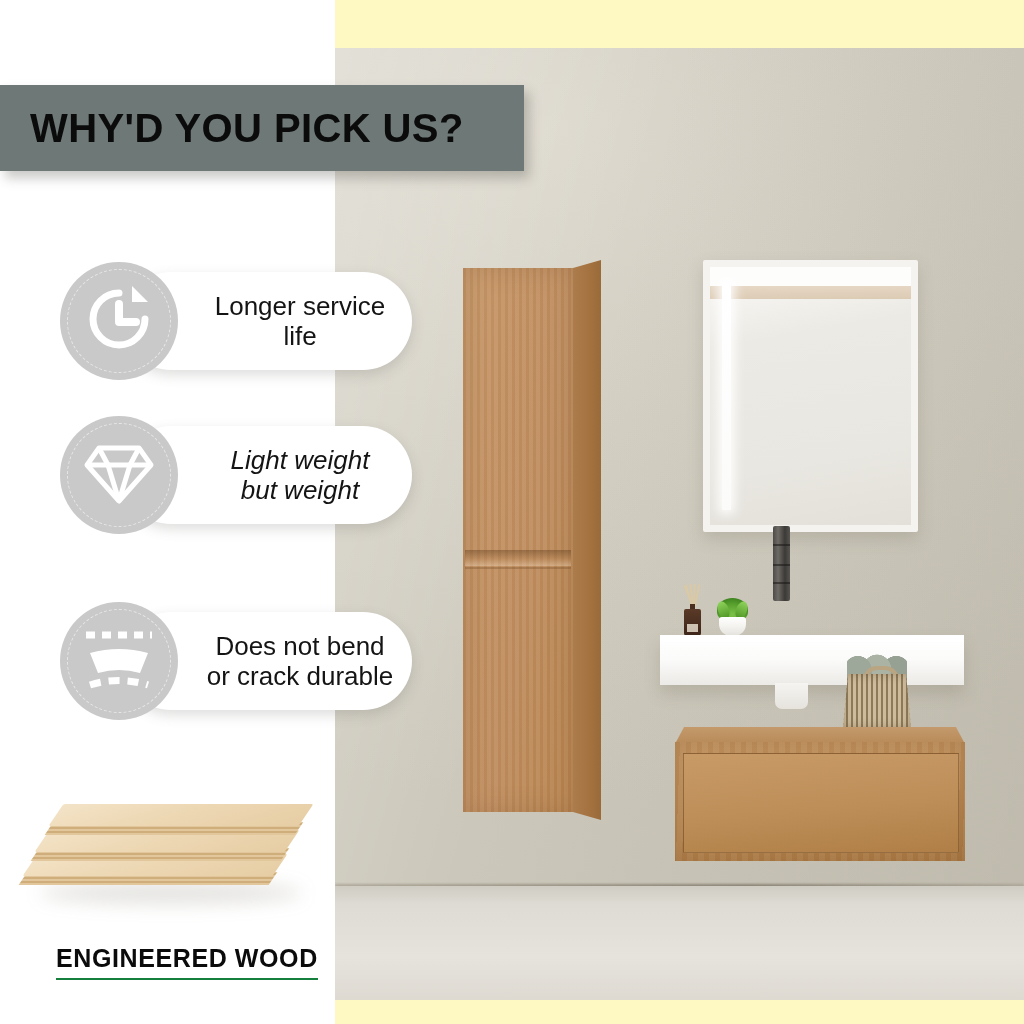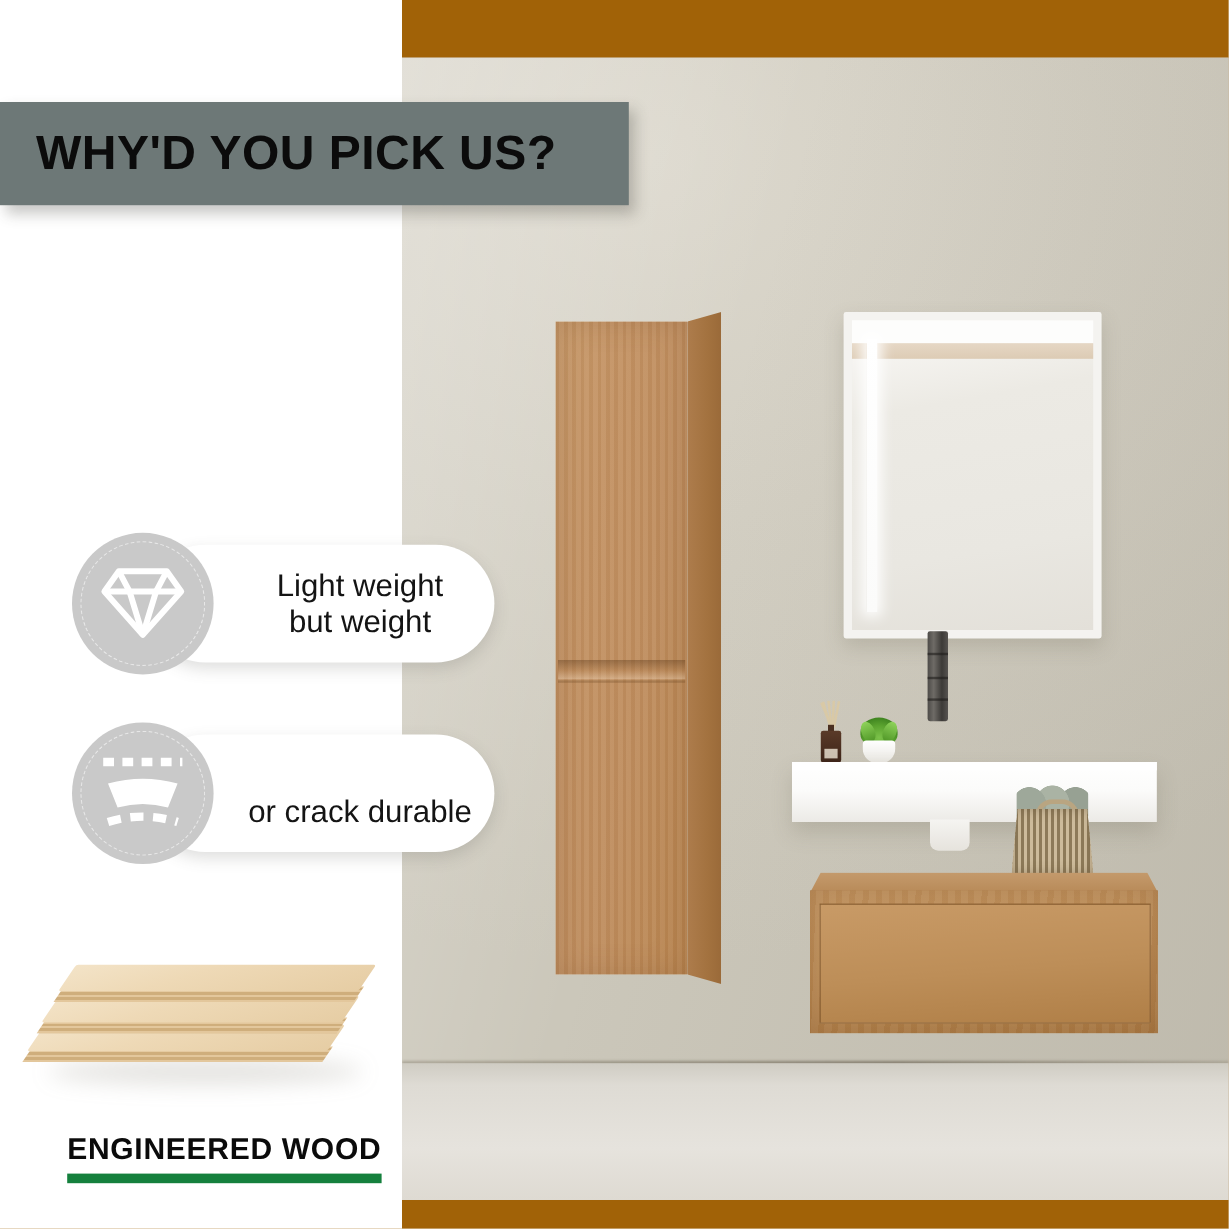--- a/index.html
+++ b/index.html
@@ -1,21 +1,21 @@
 <!DOCTYPE html>
 <html><head>
 <meta charset="utf-8">
 <style>
   html,body{margin:0;padding:0;}
   body{
     width:1024px;height:1024px;overflow:hidden;background:#ffffff;
     font-family:"Liberation Sans", sans-serif;
     -webkit-font-smoothing:antialiased;
   }
-  .canvas{position:relative;width:1024px;height:1024px;background:#a16207;}
+  .canvas{position:relative;width:1024px;height:1024px;background:#fef9c3;}
 
   
   .photo{
     position:absolute;left:335px;top:48px;width:689px;height:952px;
     overflow:hidden;background:#d2cec2;
   }
   .wall{
     position:absolute;left:0;top:0;width:100%;height:838px;
     background:
       radial-gradient(120% 80% at 30% 10%, #dcd8cd 0%, #d3cfc3 45%, #cbc7ba 100%);
@@ -190,21 +190,21 @@
     box-shadow:5px 7px 11px rgba(60,60,55,.28);
     display:flex;align-items:center;
   }
   .banner-title{
     margin-left:30px;color:#0b0b0b;font-size:40px;font-weight:bold;
     letter-spacing:.4px;line-height:1;white-space:nowrap;
   }
 
   
   .feature{position:absolute;left:60px;width:352px;height:118px;}
-  .f1{top:262px;} .f2{top:444px;} .f3{top:602px;}
+  .f1{top:262px;} .f2{top:416px;font-style:italic;} .f3{top:602px;}
 
   .pill{
     position:absolute;left:62px;top:10px;width:290px;height:98px;
     background:#ffffff;border-radius:49px;
     box-shadow:0 5px 13px rgba(90,90,85,.20);
     display:flex;align-items:center;justify-content:center;
     padding-left:72px;box-sizing:border-box;
   }
   .pill-text{
     color:#141414;font-size:26px;line-height:1.16;text-align:center;
@@ -237,21 +237,21 @@
   .b3{left:0;top:64px;} .b2{left:12px;top:40px;} .b1{left:26px;top:14px;}
   .ply-shadow{
     position:absolute;left:10px;top:92px;width:262px;height:22px;
     background:rgba(120,115,100,.20);filter:blur(9px);border-radius:50%;
   }
 
   
   .ew-label{
     position:absolute;left:56px;top:944px;
     color:#0b0b0b;font-size:25px;font-weight:bold;letter-spacing:.6px;
-    padding-bottom:5px;border-bottom:8px solid #15803d;
+    padding-bottom:5px;border-bottom:2px solid #15803d;
   }
 </style>
 </head>
 <body>
 
 <div class="canvas">
 
   <div class="photo">
     <div class="wall"></div>
     <div class="wall-shade"></div>
@@ -316,20 +316,37 @@
       </div>
     </div>
   </div>
 
   <div class="left-panel"></div>
 
   <div class="banner">
     <div class="banner-title">WHY'D YOU PICK US?</div>
   </div>
 
+  <div class="feature f1">
+    <div class="pill">
+      <div class="pill-text">
+        <span>Longer service</span><br>
+        <span>life</span>
+      </div>
+    </div>
+    <div class="badge">
+      <span>
+        <svg width="74" height="74" viewBox="0 0 74 74">
+          <path d="M37 11 A26 26 0 1 0 63 37" fill="none" stroke="#ffffff" stroke-width="7" stroke-linecap="round"></path>
+          <path d="M50 4 L50 20 L66 20 Z" fill="#ffffff"></path>
+          <path d="M37 22 L37 40 L54 40" fill="none" stroke="#ffffff" stroke-width="8" stroke-linecap="round" stroke-linejoin="round"></path>
+        </svg>
+      </span>
+    </div>
+  </div>
 
   <div class="feature f2">
     <div class="pill">
       <div class="pill-text">
         <span>Light weight</span><br>
         <span>but weight</span>
       </div>
     </div>
     <div class="badge">
       <span>
@@ -341,21 +358,21 @@
             <path d="M56 10 L47 27 L36 63"></path>
           </g>
         </svg>
       </span>
     </div>
   </div>
 
   <div class="feature f3">
     <div class="pill">
       <div class="pill-text">
-        <br>
+        <span>Does not bend</span><br>
         <span>or crack durable</span>
       </div>
     </div>
     <div class="badge">
       <span>
         <svg width="78" height="66" viewBox="0 0 78 66">
           <path d="M6 9 H72" fill="none" stroke="#ffffff" stroke-width="7" stroke-linecap="butt" stroke-dasharray="9 7"></path>
           <path d="M10 27 Q39 19 68 27 L60 47 Q39 41 18 47 Z" fill="#ffffff"></path>
           <path d="M10 59 Q39 50 68 59" fill="none" stroke="#ffffff" stroke-width="7" stroke-linecap="butt" stroke-dasharray="11 8"></path>
         </svg>

